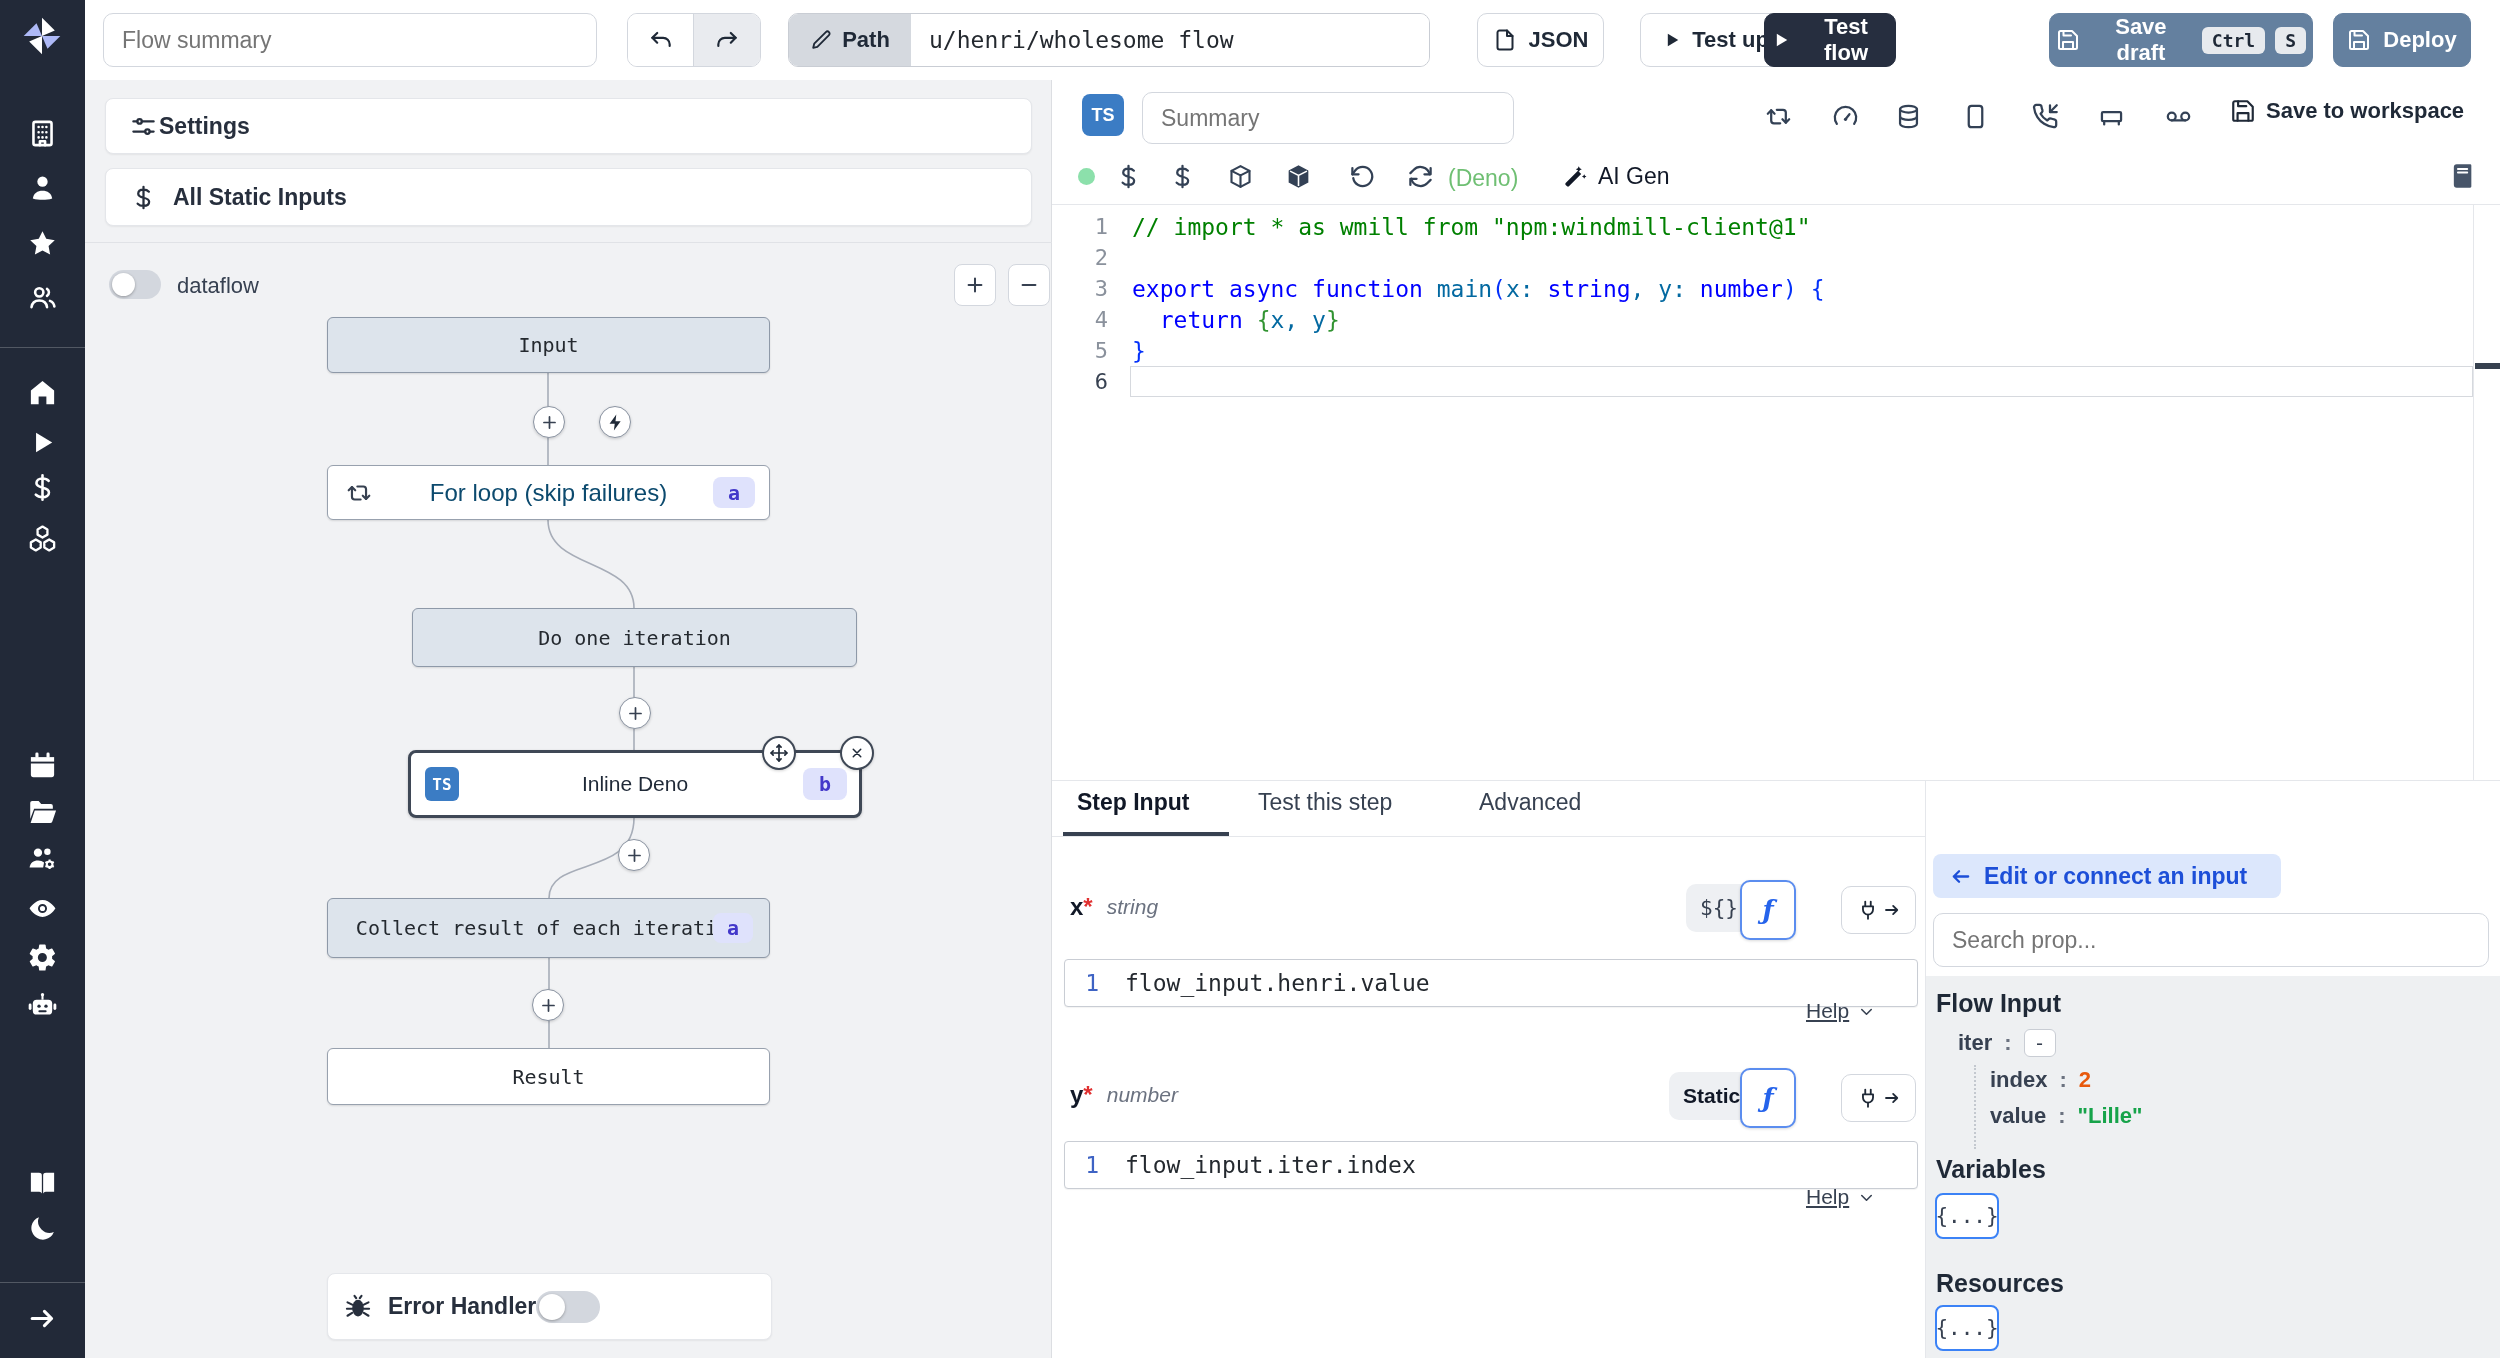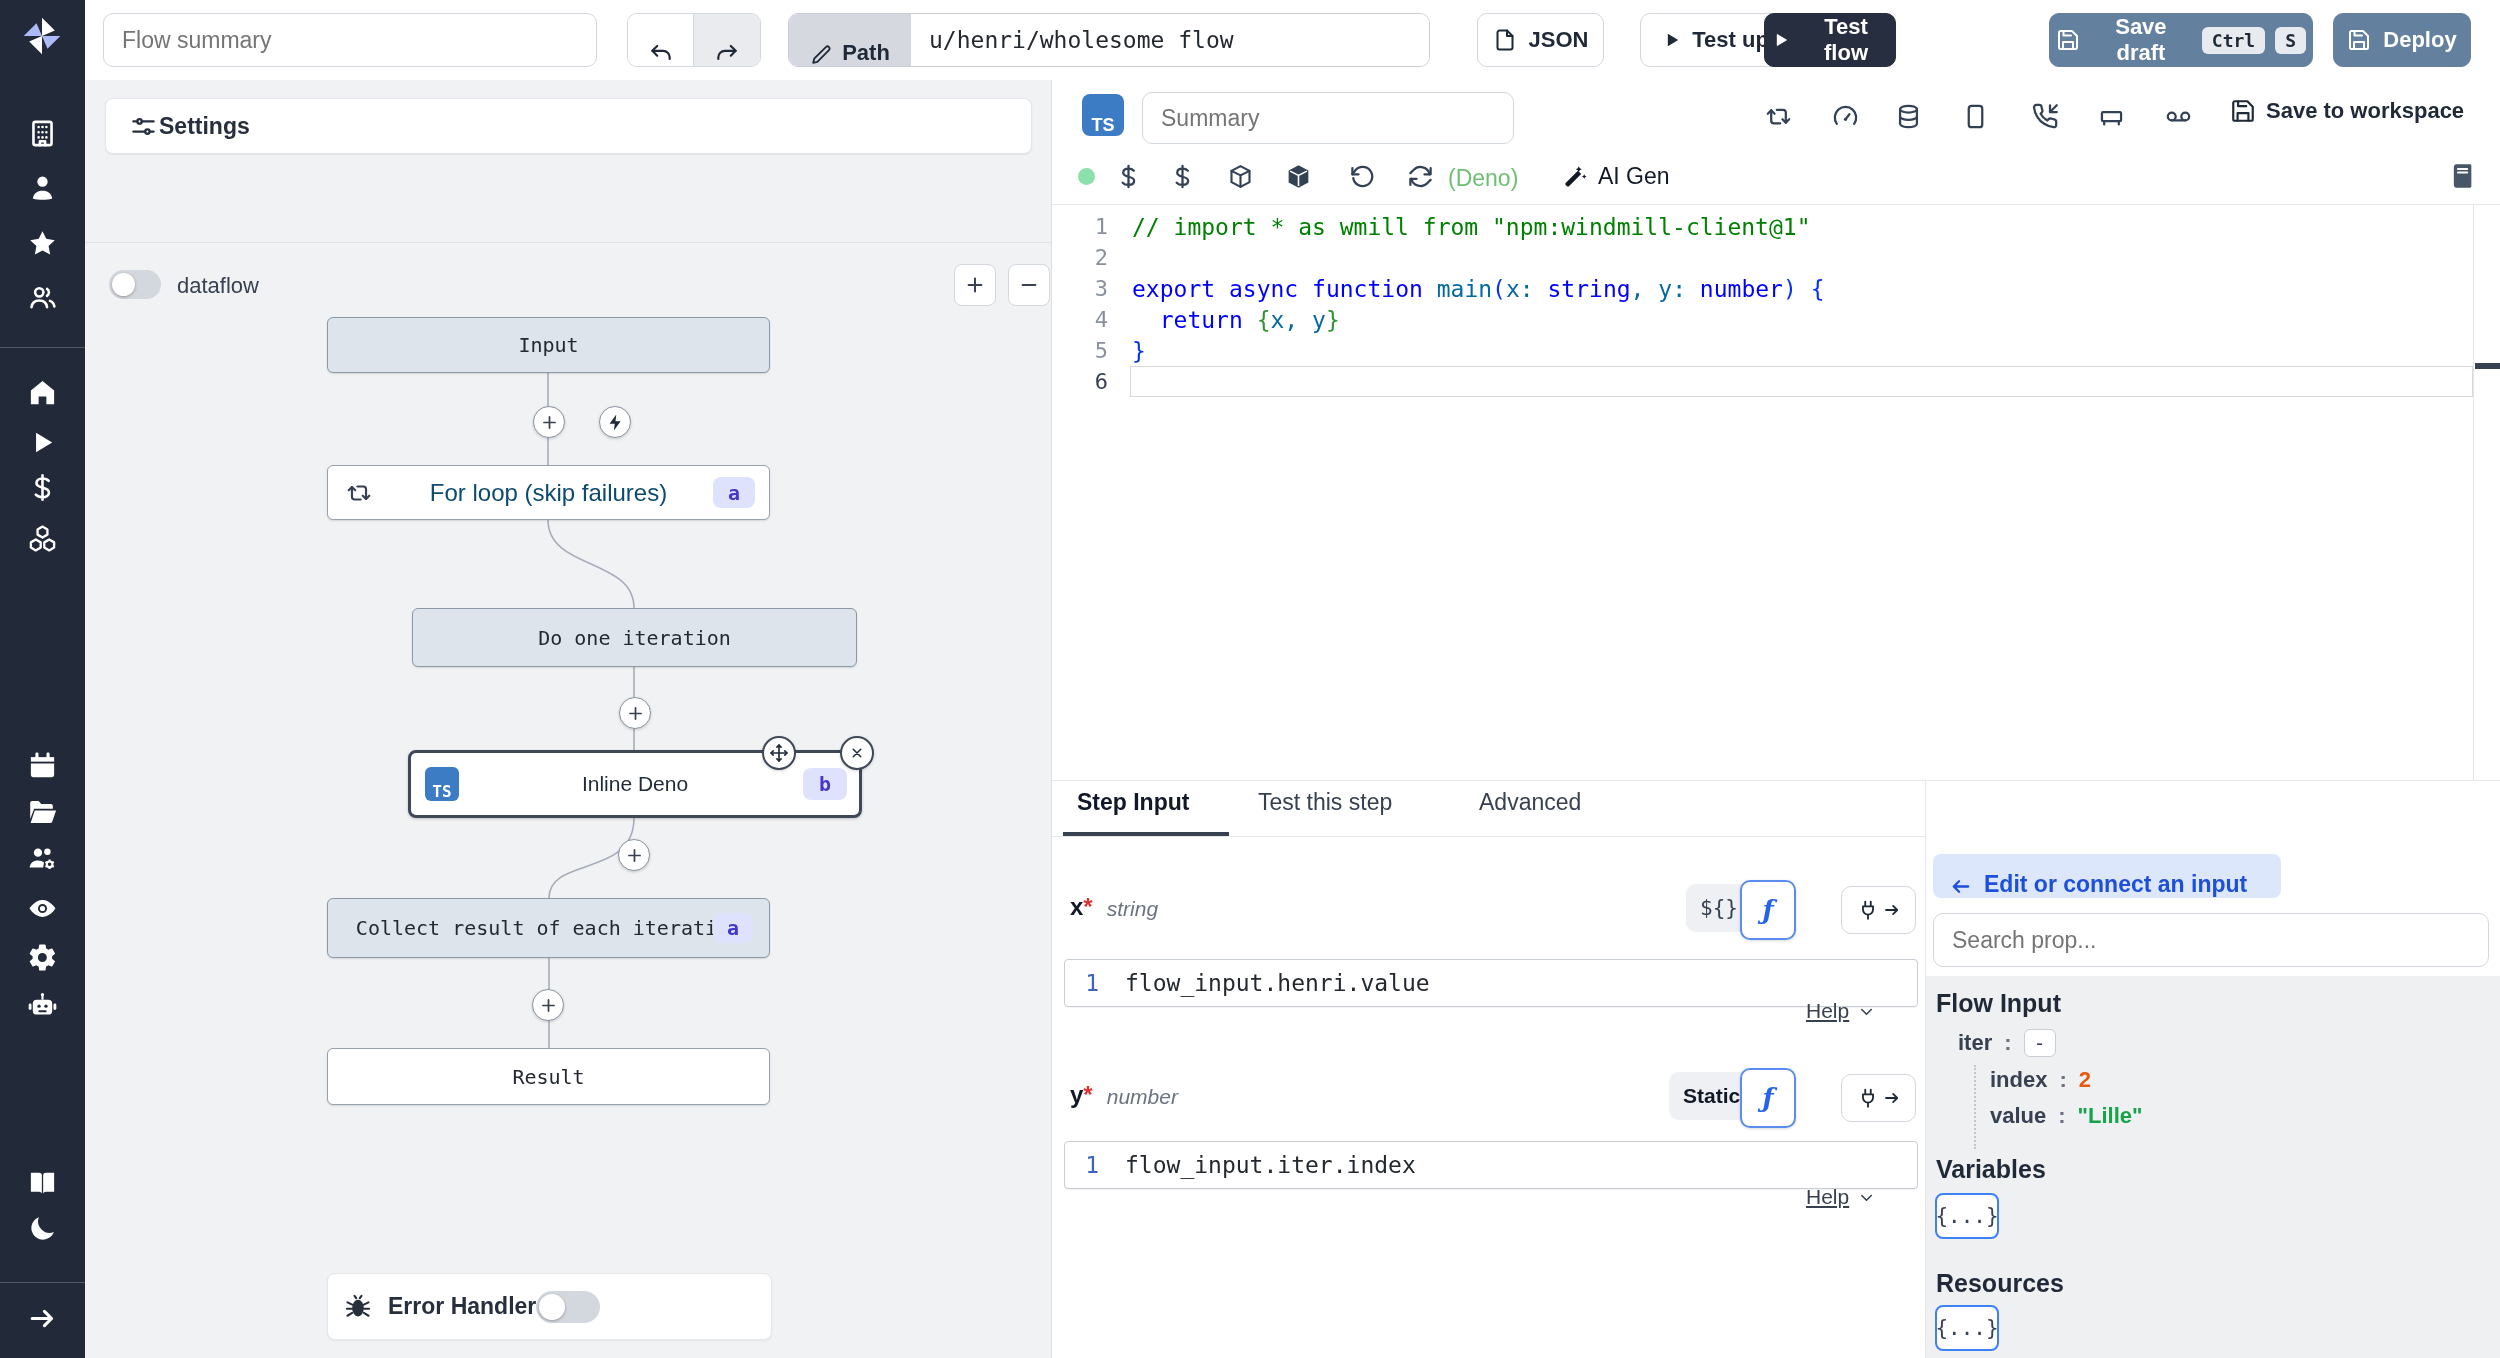--- a/index.html
+++ b/index.html
@@ -1,18 +1,18 @@
 <!DOCTYPE html>
 <html><head>
 <meta charset="utf-8">
 <style>
   html,body{margin:0;padding:0;background:#e5e7eb}
   #root{position:relative;width:2500px;height:1358px;background:#fff;font-family:"Liberation Sans",sans-serif;color:#1f2937;overflow:hidden}
   .abs{position:absolute}
-  .flex{display:flex;align-items:flex-end}
+  .flex{display:flex;align-items:center}
   .mono{font-family:"DejaVu Sans Mono",monospace}
   .ic{display:inline-flex;align-items:center;justify-content:center;flex:none}
   .ic svg{width:100%;height:100%}
   input{font-family:"Liberation Sans",sans-serif;outline:none}
   
   #topbar{position:absolute;left:0;top:0;width:2500px;height:80px;background:#fff;border-bottom:1px solid #e5e7eb}
   .tb-input{border:1px solid #d3d7de;border-radius:10px;font-size:23px;color:#374151;padding:0 18px;box-sizing:border-box}
   .btn{display:flex;align-items:center;justify-content:center;gap:12px;border:1px solid #d3d7de;border-radius:10px;background:#fff;font-weight:600;font-size:22px;color:#1f2937;box-sizing:border-box;cursor:pointer}
   .btn.dark{background:#262e3f;border-color:#262e3f;color:#fff}
   .btn.blue{background:#64809f;border-color:#64809f;color:#fff}
@@ -281,20 +281,28 @@
           <svg viewBox="0 0 24 24" xmlns="http://www.w3.org/2000/svg">
             <g stroke="currentColor" stroke-width="2" stroke-linecap="round" stroke-linejoin="round" fill="none">
               <path d="M3 7.5h3.5M10.5 7.5H21M3 16.5h10.5M17.5 16.5H21"></path>
               <circle cx="8.5" cy="7.5" r="2"></circle>
               <circle cx="15.5" cy="16.5" r="2"></circle>
             </g>
           </svg>
         </i>
       <span class="lbl">Settings</span>
     </div>
+    <div class="card" style="left:20px;top:88px;width:927px;height:58px;padding-left:24px;gap:16px">
+      <i class="ic" style="width:27px;height:27px;color:#272f3d">
+          <svg viewBox="0 0 24 24" xmlns="http://www.w3.org/2000/svg">
+            <path d="M12 2.5v19M16.8 6.8c-1-1.1-2.6-1.8-4.8-1.8-2.9 0-4.7 1.5-4.7 3.6 0 4.8 9.7 2.4 9.7 7.2 0 2.2-2 3.7-5 3.7-2.5 0-4.2-.9-5.2-2" stroke="currentColor" stroke-width="2" stroke-linecap="round" stroke-linejoin="round" fill="none"></path>
+          </svg>
+        </i>
+      <span class="lbl">All Static Inputs</span>
+    </div>
     <div class="abs" style="left:0;top:162px;width:967px;height:1px;background:#e0e2e6"></div>
 
     <div class="toggle abs" style="left:24px;top:190px;width:52px;height:29px">
         <div class="knob" style="width:23px;height:23px"></div>
       </div>
     <span class="abs" style="left:92px;top:193px;font-size:22px;color:#374151">dataflow</span>
     <button class="abs btn" style="left:869px;top:184px;width:42px;height:42px;border-radius:8px">
         <i class="ic" style="width:22px;height:22px;color:#374151">
           <svg viewBox="0 0 24 24" xmlns="http://www.w3.org/2000/svg">
             <path d="M12 5v14M5 12h14" stroke="currentColor" stroke-width="2.2" stroke-linecap="round" stroke-linejoin="round" fill="none"></path>

